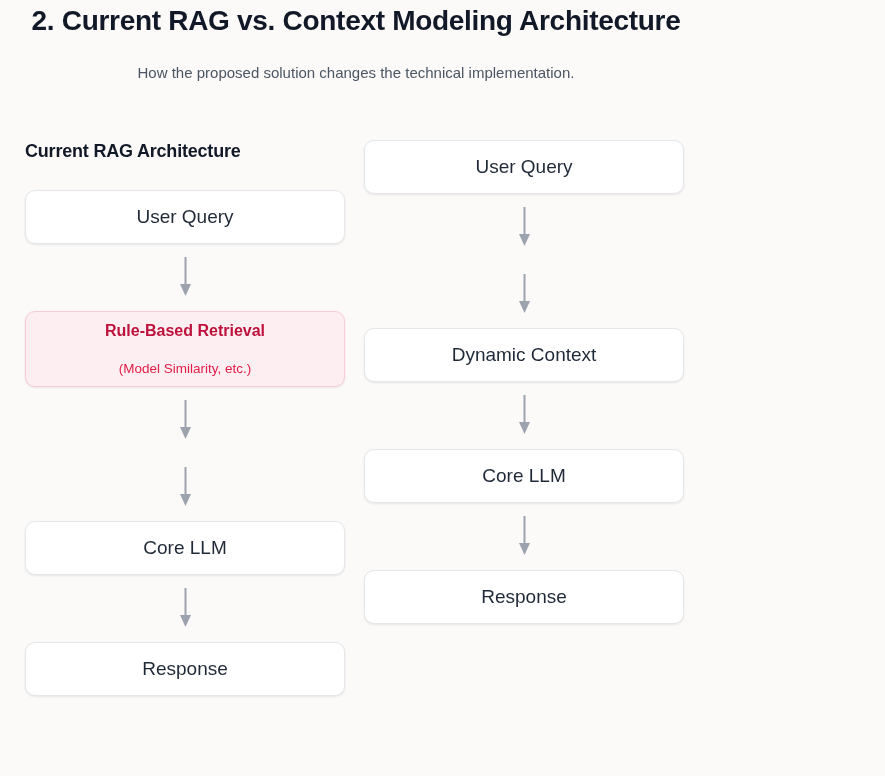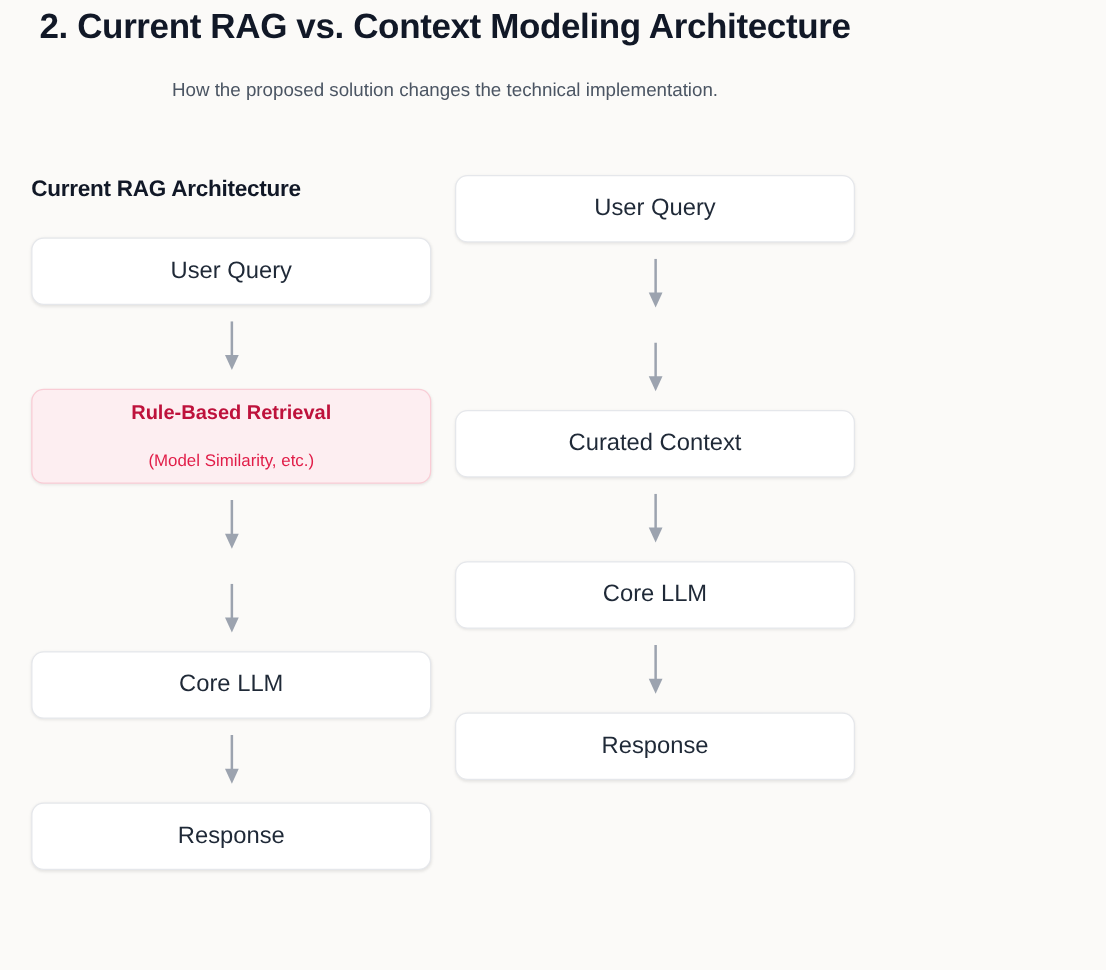--- a/index.html
+++ b/index.html
@@ -171,21 +171,21 @@
 
 
       <div class="arrow">
         <svg width="13" height="40" viewBox="0 0 13 40" aria-hidden="true">
           <line x1="6.5" y1="0" x2="6.5" y2="28" stroke="var(--arrow)" stroke-width="2"></line>
           <path d="M1 27 L12 27 L6.5 39 Z" fill="var(--arrow)"></path>
         </svg>
       </div>
 
       <div class="node">
-        <span class="node-label">Curated Context</span>
+        <span class="node-label">Dynamic Context</span>
       </div>
 
       <div class="arrow">
         <svg width="13" height="40" viewBox="0 0 13 40" aria-hidden="true">
           <line x1="6.5" y1="0" x2="6.5" y2="28" stroke="var(--arrow)" stroke-width="2"></line>
           <path d="M1 27 L12 27 L6.5 39 Z" fill="var(--arrow)"></path>
         </svg>
       </div>
 
       <div class="node">

